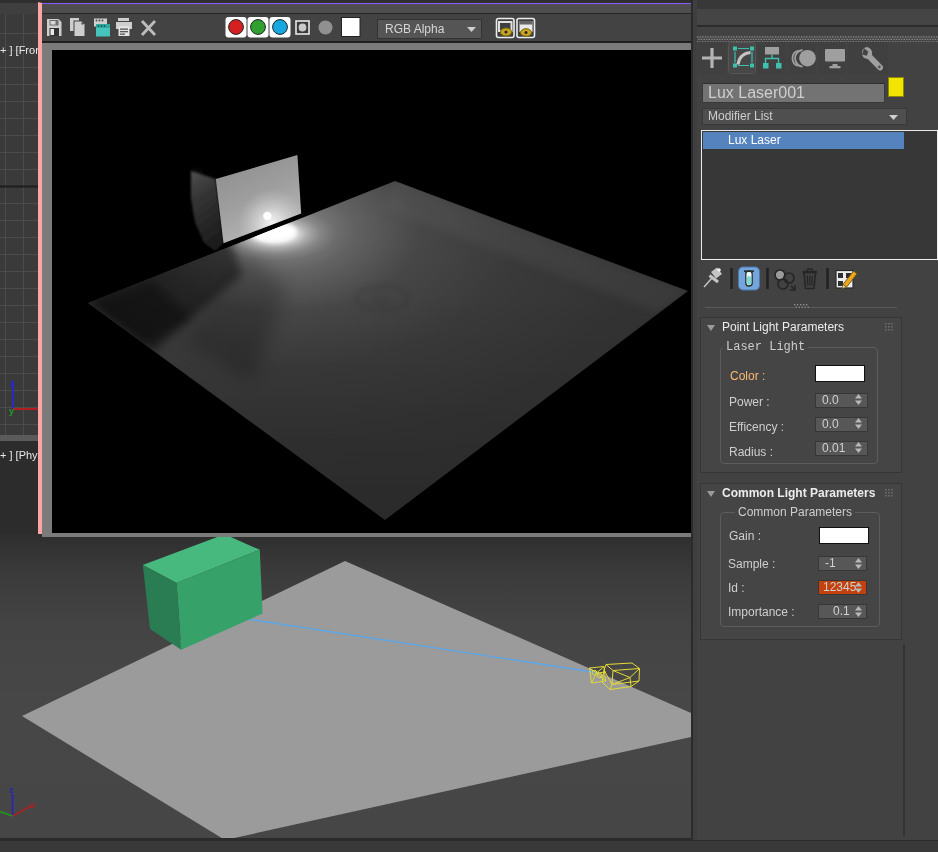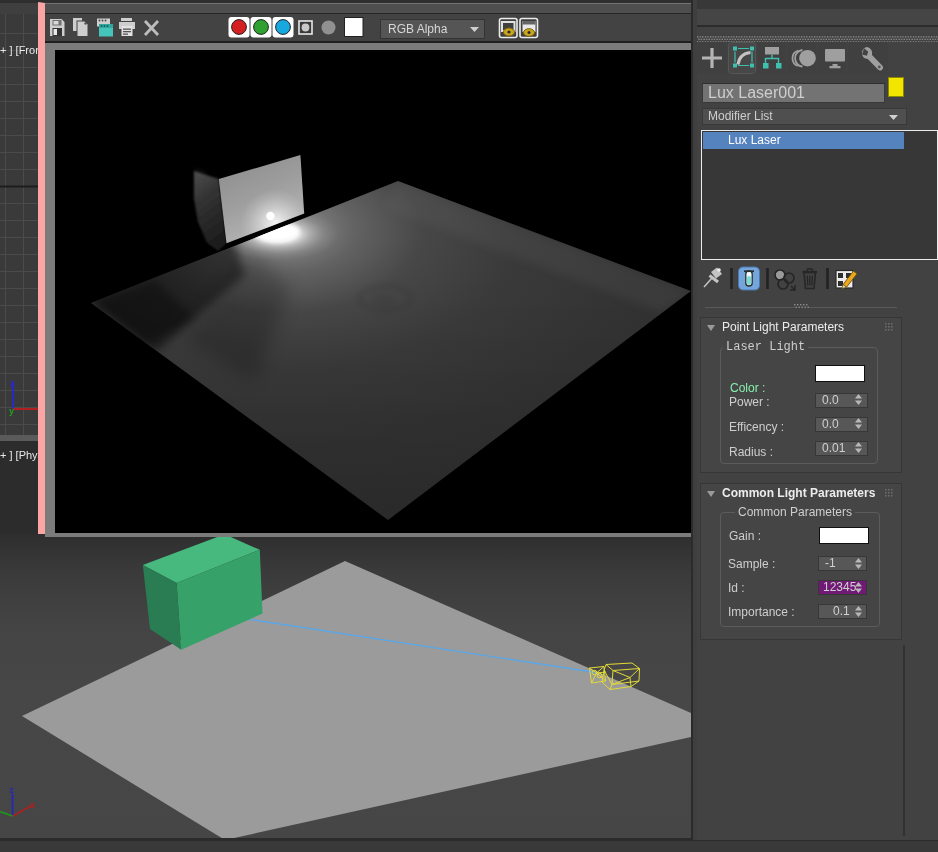--- a/index.html
+++ b/index.html
@@ -99,21 +99,21 @@
     <text x="9.5" y="259" fill="#2626bb" font-size="8.5" font-weight="bold">z</text>
     <line x1="12.5" y1="282" x2="32" y2="271.5" stroke="#aa2222" stroke-width="1.8"></line>
     <text x="30.5" y="274" fill="#aa2222" font-size="8.5" font-weight="bold">x</text>
     <line x1="12.5" y1="282" x2="0" y2="277.5" stroke="#1e951e" stroke-width="1.8"></line>
   </g>
 </svg>
 
 <div class="abs" style="left:0;top:838px;width:938px;height:3px;background:#2b2b2b;"></div>
 <div class="abs" style="left:0;top:841px;width:938px;height:11px;background:#393939;"></div>
 
-<div class="abs" style="left:38px;top:2px;width:653px;height:532px;background:#737373;border-top:1px solid #303030;border-left:7px solid #fca5a5;box-sizing:border-box;">
+<div class="abs" style="left:38px;top:2px;width:653px;height:532px;background:#8b5cf6;border-top:1px solid #303030;border-left:4px solid #fca5a5;box-sizing:border-box;">
   <div class="abs" style="left:0;top:1px;width:653px;height:10px;background:#4e4e4e;border-bottom:1px solid #262626;box-sizing:border-box;"></div>
 
   <div class="abs" style="left:0;top:11px;width:653px;height:28px;background:#434343;"></div>
 
   <svg class="abs" style="left:4px;top:13px;" width="120" height="24" viewBox="0 0 120 24">
 
     <g>
       <path d="M1 3 L12.5 3 L15.5 6 L15.5 20 L1 20 Z" fill="#cecece"></path>
       <rect x="3.5" y="4" width="9" height="5.5" fill="#707070"></rect>
       <rect x="4.5" y="5" width="5" height="3.5" fill="#d8d8d8"></rect>
@@ -417,21 +417,21 @@
           <rect x="6" y="3" width="1.6" height="1.6"></rect>
           <rect x="0" y="6" width="1.6" height="1.6"></rect>
           <rect x="3" y="6" width="1.6" height="1.6"></rect>
           <rect x="6" y="6" width="1.6" height="1.6"></rect>
         </g>
     </svg>
 
     <fieldset style="position:absolute;left:19px;top:22px;width:158px;height:124px;border:1px solid #5c5c5c;border-radius:4px;margin:0;padding:0;box-sizing:border-box;font-family:Liberation Mono, monospace;">
       <legend style="color:#cecece;font-size:12px;padding:0 3px;margin-left:2px;">Laser Light</legend>
     </fieldset>
-    <div class="abs" style="left:29px;top:63px;color:#86efac;font-size:12px;">Color :</div>
+    <div class="abs" style="left:29px;top:51px;color:#fdba74;font-size:12px;">Color :</div>
     <div class="abs" style="left:114px;top:46.5px;width:50px;height:17.5px;background:#fff;border:1.5px solid #111;box-sizing:border-box;"></div>
     <div class="abs" style="left:28px;top:77px;color:#cecece;font-size:12px;">Power :</div>
     <div class="abs" style="left:114px;top:74.5px;width:53px;height:15px;background:#575757;border:1px solid #373737;box-sizing:border-box;color:#d0d0d0;font-size:12px;line-height:13px;padding-left:6px;">0.0</div>
     <svg class="abs" style="left:154px;top:76px;" width="7" height="11">
         <polygon points="0,4.5 7,4.5 3.5,0" fill="#b8b8b8"></polygon>
         <polygon points="0,6.5 7,6.5 3.5,11" fill="#b8b8b8"></polygon>
       </svg>
     <div class="abs" style="left:28px;top:102px;color:#cecece;font-size:12px;">Efficency :</div>
     <div class="abs" style="left:114px;top:98.5px;width:53px;height:15px;background:#575757;border:1px solid #373737;box-sizing:border-box;color:#d0d0d0;font-size:12px;line-height:13px;padding-left:6px;">0.0</div>
     <svg class="abs" style="left:154px;top:100px;" width="7" height="11">
@@ -469,21 +469,21 @@
     </fieldset>
     <div class="abs" style="left:28px;top:45px;color:#cecece;font-size:12px;">Gain :</div>
     <div class="abs" style="left:118px;top:42.5px;width:50px;height:17.5px;background:#fff;border:1.5px solid #111;box-sizing:border-box;"></div>
     <div class="abs" style="left:27px;top:73px;color:#cecece;font-size:12px;">Sample :</div>
     <div class="abs" style="left:117px;top:72px;width:49px;height:15px;background:#575757;border:1px solid #373737;box-sizing:border-box;color:#d0d0d0;font-size:12px;line-height:13px;padding-left:6px;">-1</div>
     <svg class="abs" style="left:154px;top:73.5px;" width="7" height="11">
         <polygon points="0,4.5 7,4.5 3.5,0" fill="#b8b8b8"></polygon>
         <polygon points="0,6.5 7,6.5 3.5,11" fill="#b8b8b8"></polygon>
       </svg>
     <div class="abs" style="left:27px;top:97px;color:#cecece;font-size:12px;">Id :</div>
-    <div class="abs" style="left:117px;top:96px;width:49px;height:15px;background:#701a75;border:1px solid #373737;box-sizing:border-box;color:#d0d0d0;font-size:12px;line-height:13px;padding-left:4px;">12345</div>
+    <div class="abs" style="left:117px;top:96px;width:49px;height:15px;background:#c2410c;border:1px solid #373737;box-sizing:border-box;color:#d0d0d0;font-size:12px;line-height:13px;padding-left:4px;">12345</div>
     <svg class="abs" style="left:154px;top:97.5px;" width="7" height="11">
         <polygon points="0,4.5 7,4.5 3.5,0" fill="#b8b8b8"></polygon>
         <polygon points="0,6.5 7,6.5 3.5,11" fill="#b8b8b8"></polygon>
       </svg>
     <div class="abs" style="left:27px;top:121px;color:#cecece;font-size:12px;">Importance :</div>
     <div class="abs" style="left:117px;top:120px;width:49px;height:15px;background:#575757;border:1px solid #373737;box-sizing:border-box;color:#d0d0d0;font-size:12px;line-height:13px;padding-left:14px;">0.1</div>
     <svg class="abs" style="left:154px;top:121.5px;" width="7" height="11">
         <polygon points="0,4.5 7,4.5 3.5,0" fill="#b8b8b8"></polygon>
         <polygon points="0,6.5 7,6.5 3.5,11" fill="#b8b8b8"></polygon>
       </svg>

